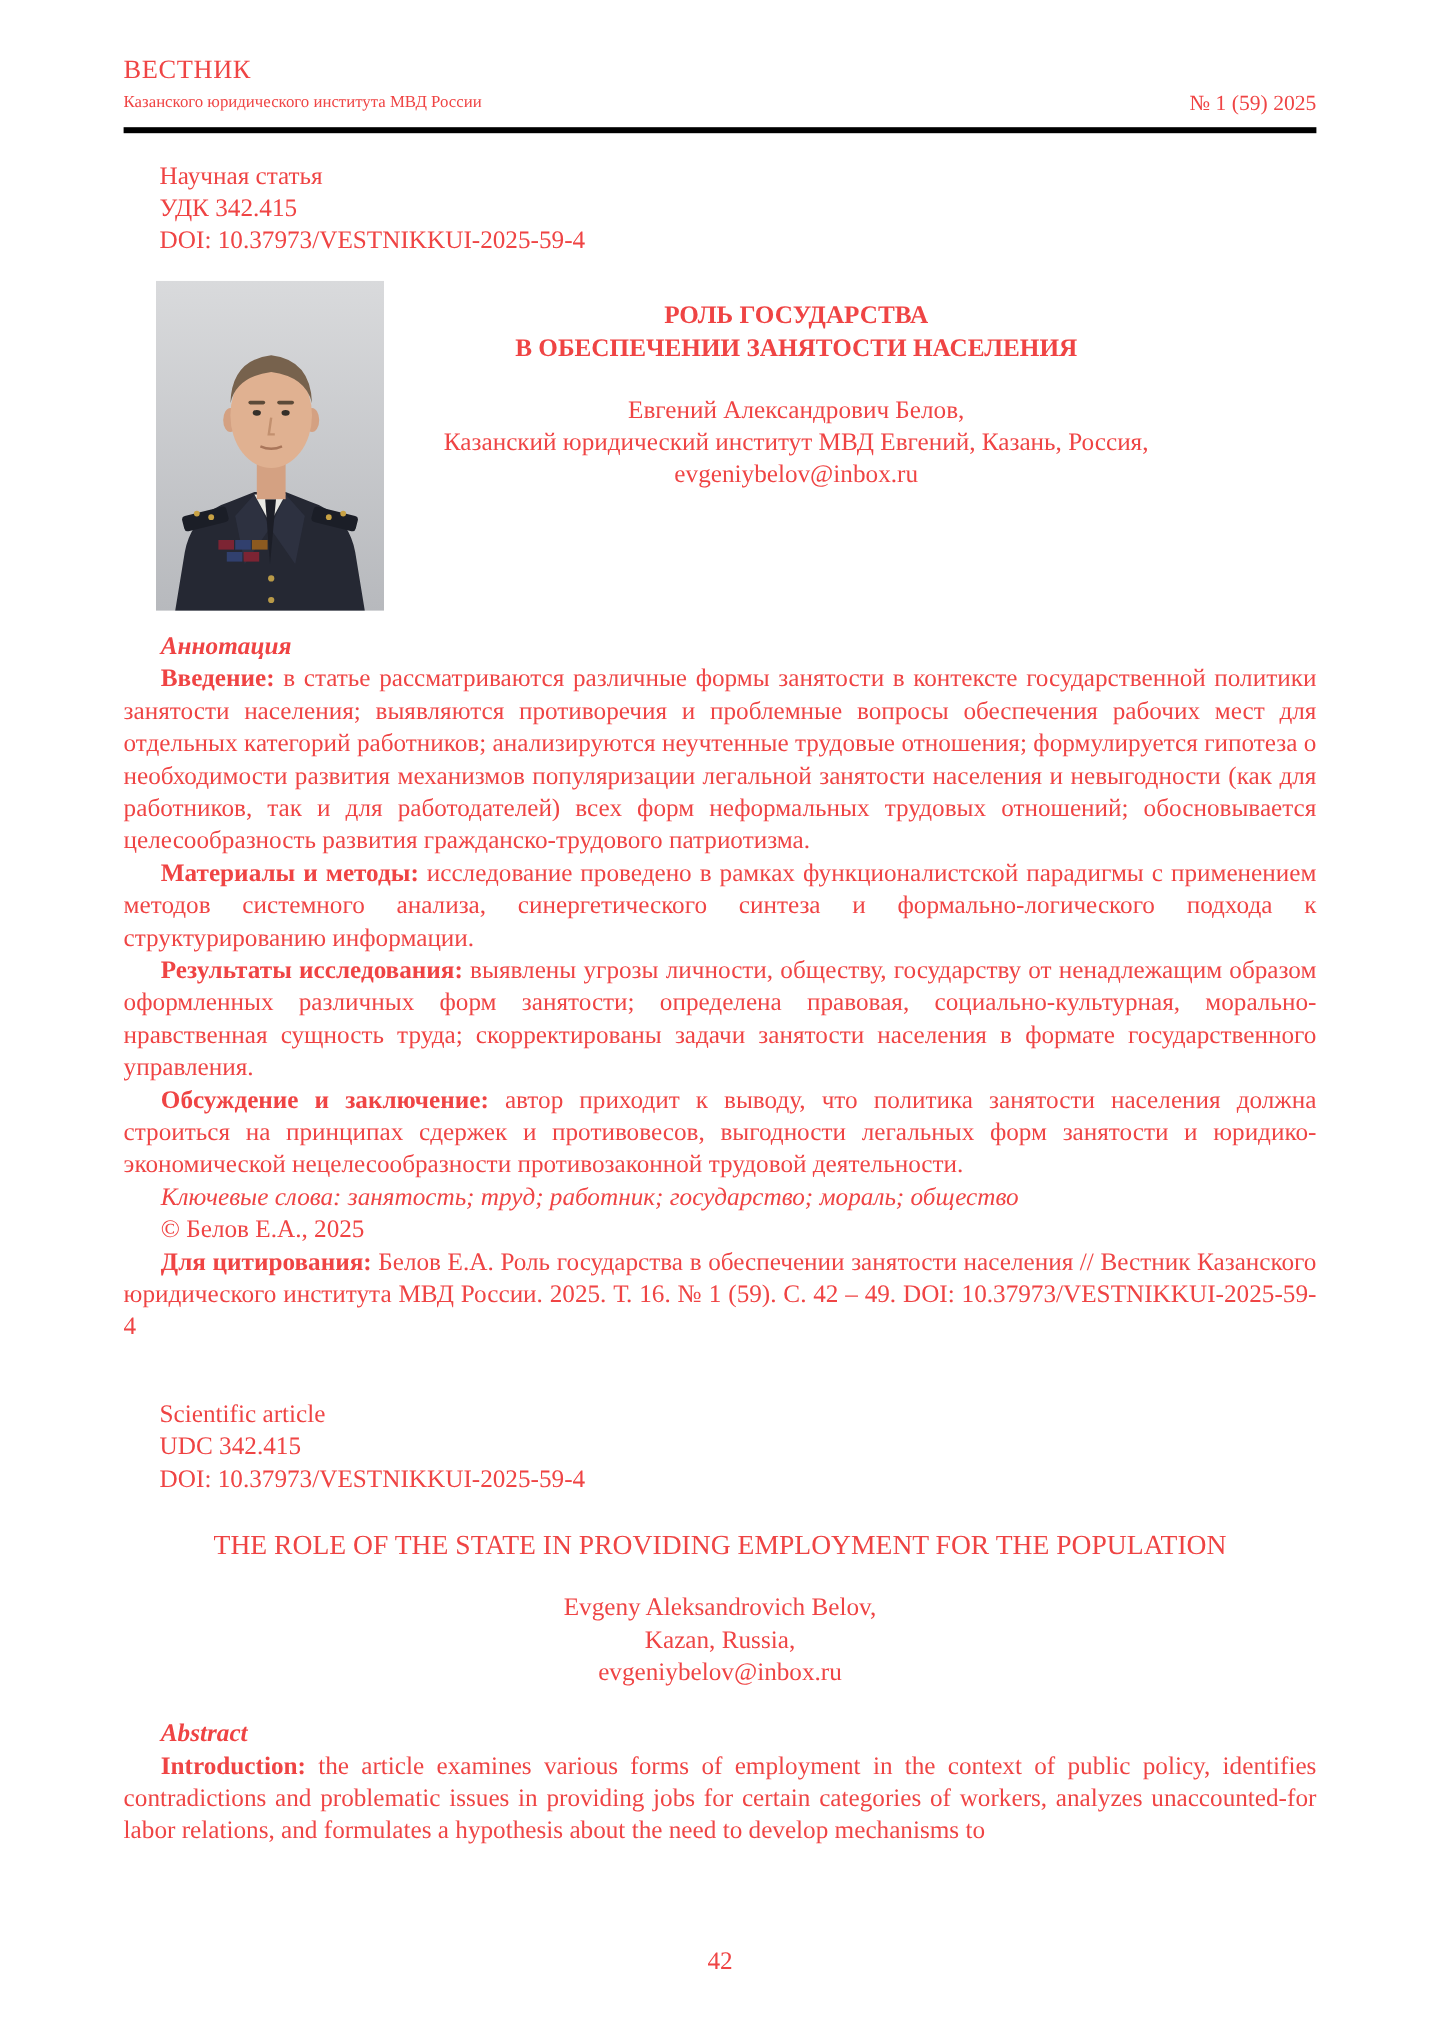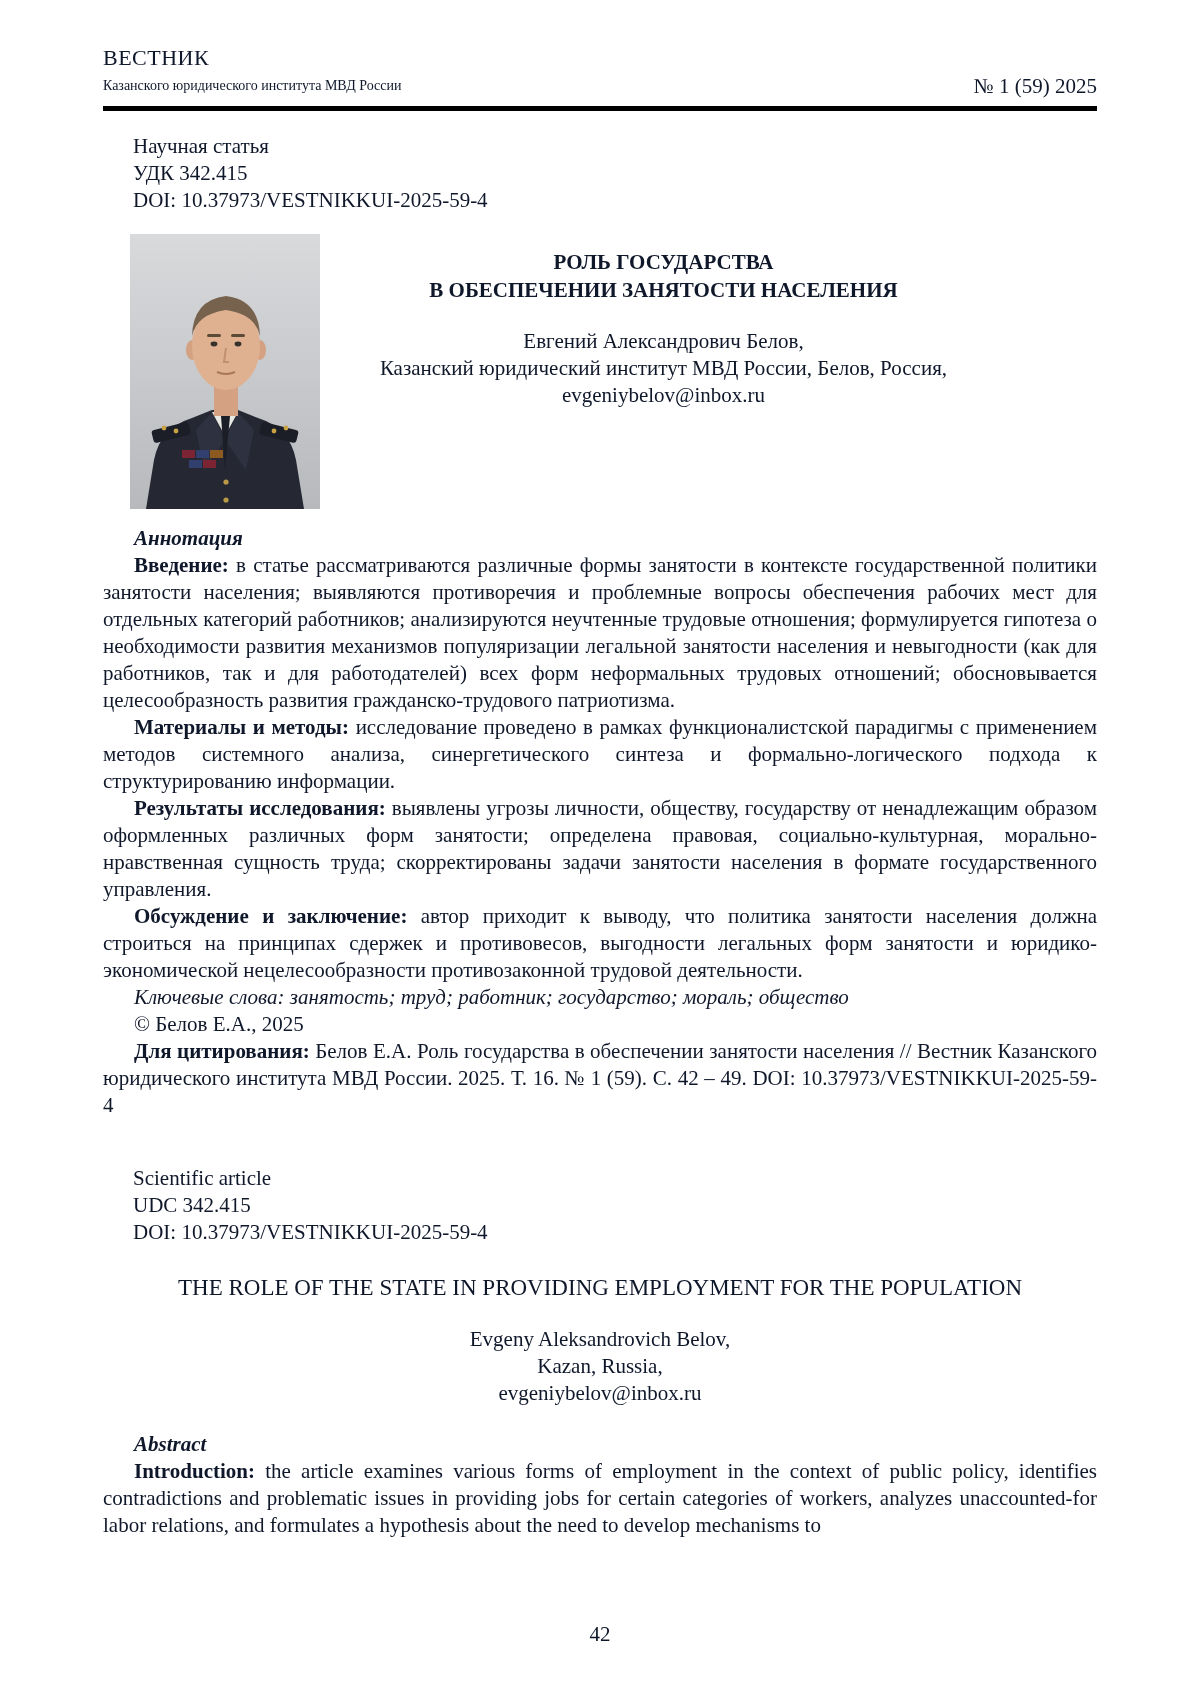--- a/index.html
+++ b/index.html
@@ -3,33 +3,33 @@
 <meta charset="utf-8">
 <style>
   * { margin:0; padding:0; box-sizing:border-box; }
   html, body { background:#ffffff; }
   .page {
     position:relative;
     width:1200px;
     height:1697px;
     margin:0 auto;
     background:#ffffff;
-    color:#0f172a;
+    color:#ef4444;
     font-family:"Liberation Serif", serif;
     font-size:21px;
     line-height:27px;
     padding:44px 103px 0 103px;
     overflow:hidden;
   }
 
   
   .header { display:flex; justify-content:space-between; align-items:flex-end; }
   .journal-title { font-size:22px; line-height:28px; letter-spacing:0.5px; }
   .journal-subtitle { font-size:14px; line-height:28px; }
-  .header-issue { font-size:21px; line-height:28px;margin-left:15px; }
+  .header-issue { font-size:18px; line-height:28px;margin-left:15px; }
   .header-rule { height:5px; background:#000; margin-top:6px; }
 
   
   .meta { margin-top:22px; margin-left:30px; }
   .meta div { line-height:27px; }
 
   
   .title-block { display:flex; margin-top:20px; }
   .photo { flex:0 0 auto; width:190px; height:275px; margin-left:27px; }
   .photo svg { display:block; }
@@ -142,21 +142,21 @@
         <circle cx="96" cy="266" r="2.6" fill="#b99a48"></circle>
       </svg>
     </div>
     <div class="title-col">
       <div class="ru-title">
         <div>РОЛЬ ГОСУДАРСТВА</div>
         <div>В ОБЕСПЕЧЕНИИ ЗАНЯТОСТИ НАСЕЛЕНИЯ</div>
       </div>
       <div class="author-block">
         <div>Евгений Александрович Белов,</div>
-        <div>Казанский юридический институт МВД России, Белов, Россия,</div>
+        <div>Казанский юридический институт МВД Евгений, Казань, Россия,</div>
         <div>evgeniybelov@inbox.ru</div>
       </div>
     </div>
   </div>
 
   <div class="abstract-ru">
     <p class="abstract-heading">Аннотация</p>
     <p class="para"><b class="plabel">Введение:</b><span> в статье рассматриваются различные формы занятости в контексте государственной политики занятости населения; выявляются противоречия и проблемные вопросы обеспечения рабочих мест для отдельных категорий работников; анализируются неучтенные трудовые отношения; формулируется гипотеза о необходимости развития механизмов популяризации легальной занятости населения и невыгодности (как для работников, так и для работодателей) всех форм неформальных трудовых отношений; обосновывается целесообразность развития гражданско-трудового патриотизма.</span></p>
     <p class="para"><b class="plabel">Материалы и методы:</b><span> исследование проведено в рамках функционалистской парадигмы с применением методов системного анализа, синергетического синтеза и формально-логического подхода к структурированию информации.</span></p>
     <p class="para"><b class="plabel">Результаты исследования:</b><span> выявлены угрозы личности, обществу, государству от ненадлежащим образом оформленных различных форм занятости; определена правовая, социально-культурная, морально-нравственная сущность труда; скорректированы задачи занятости населения в формате государственного управления.</span></p>

